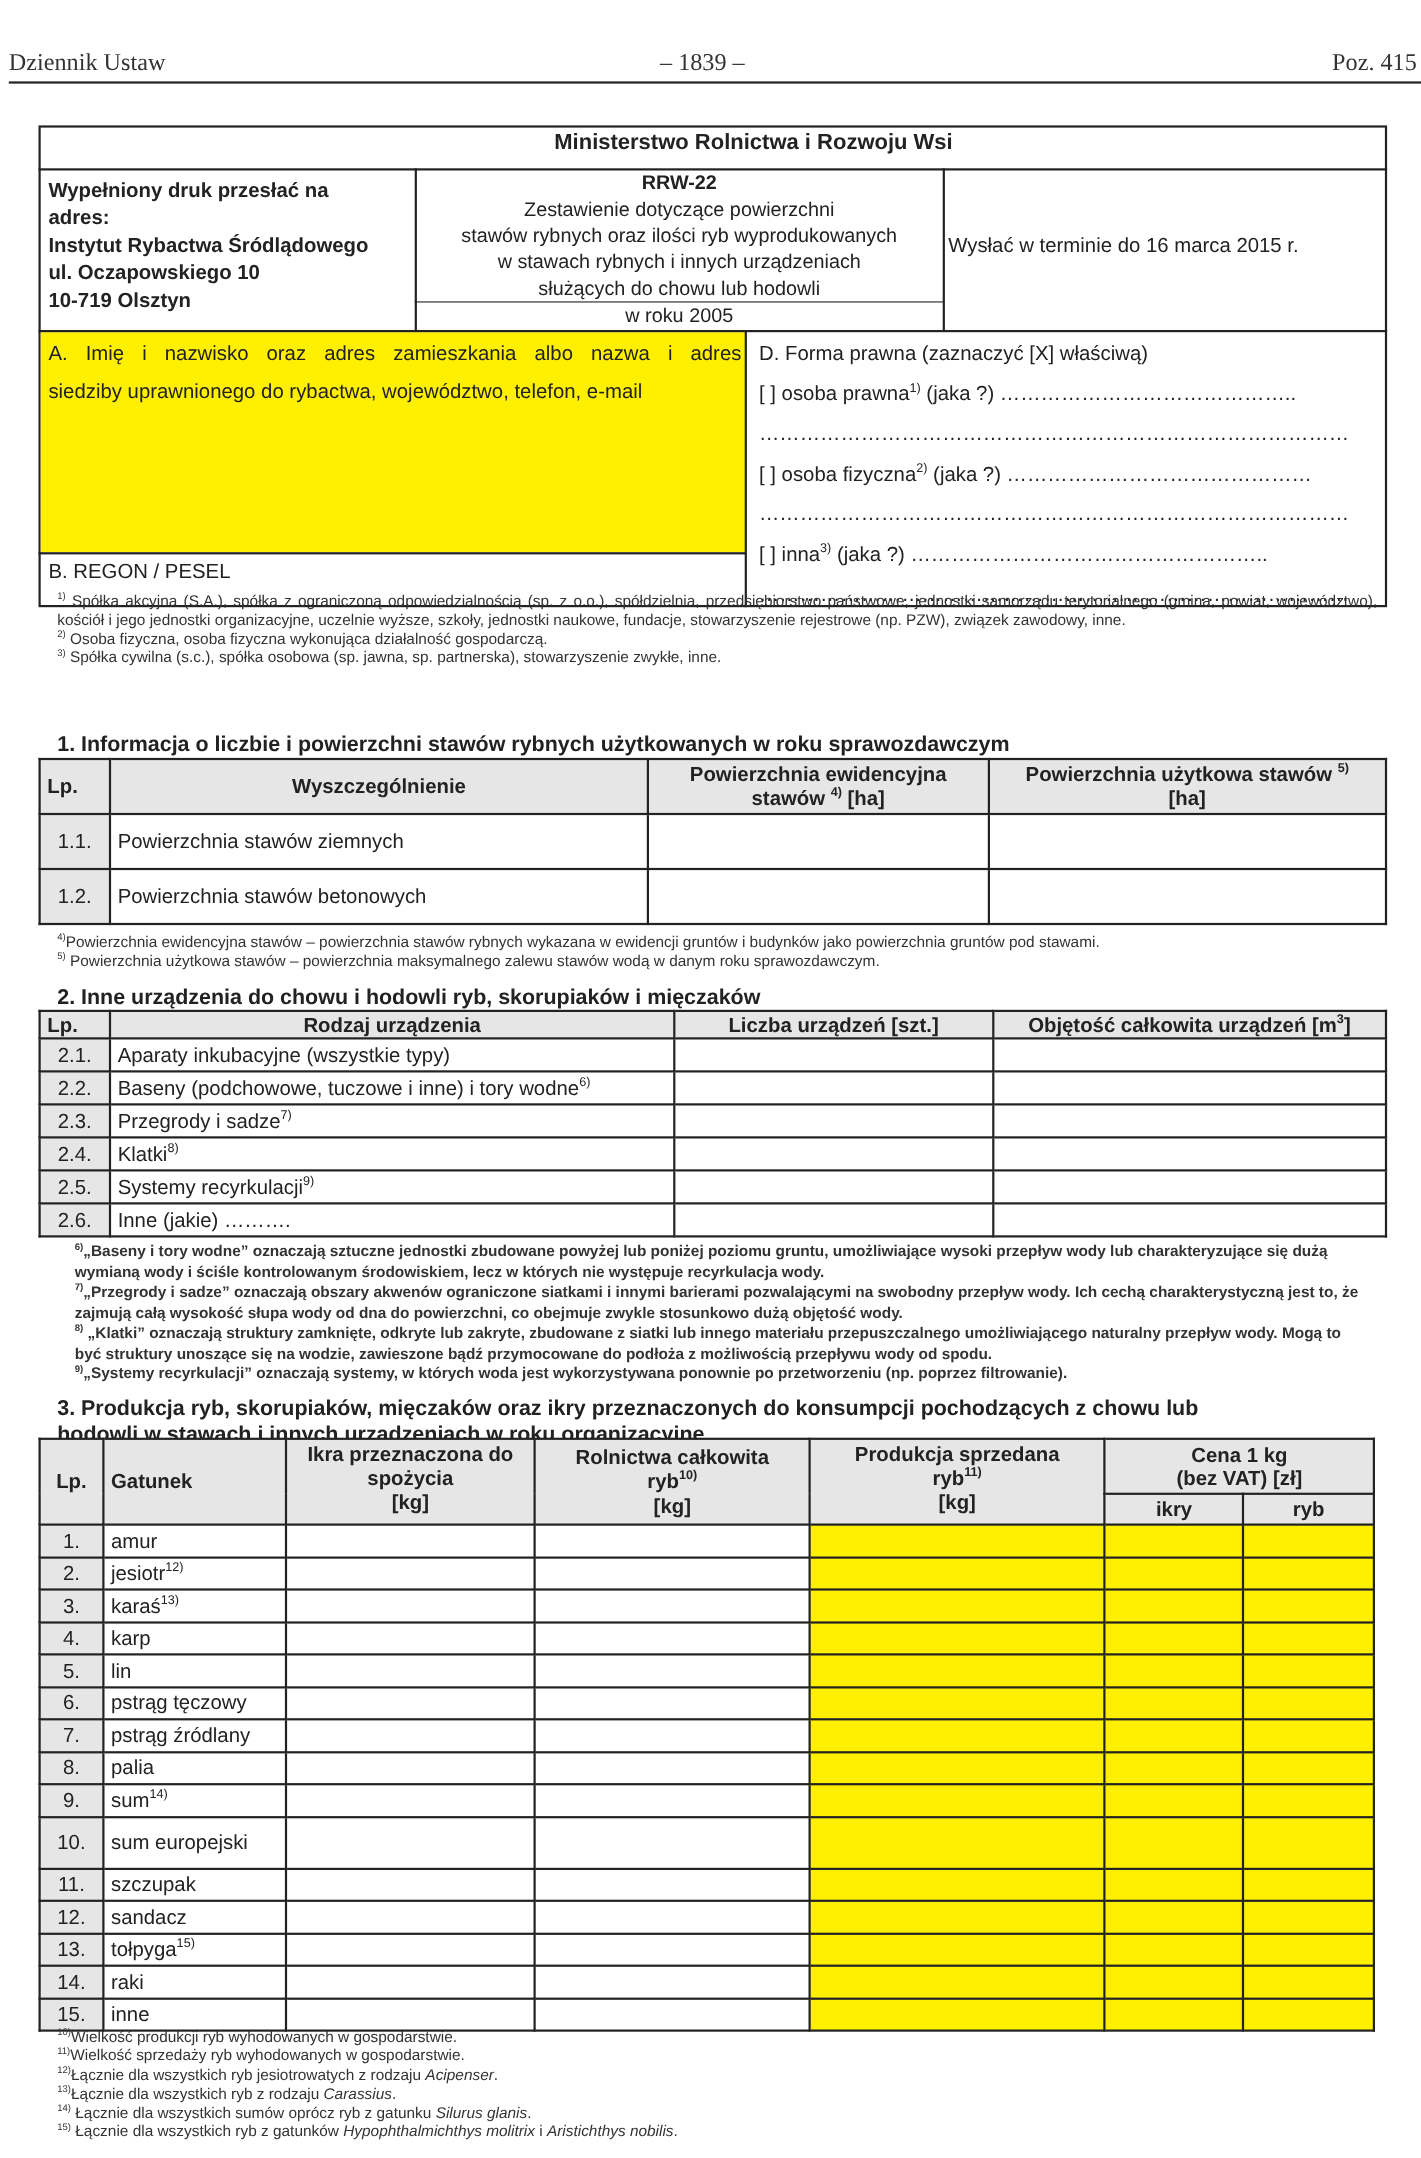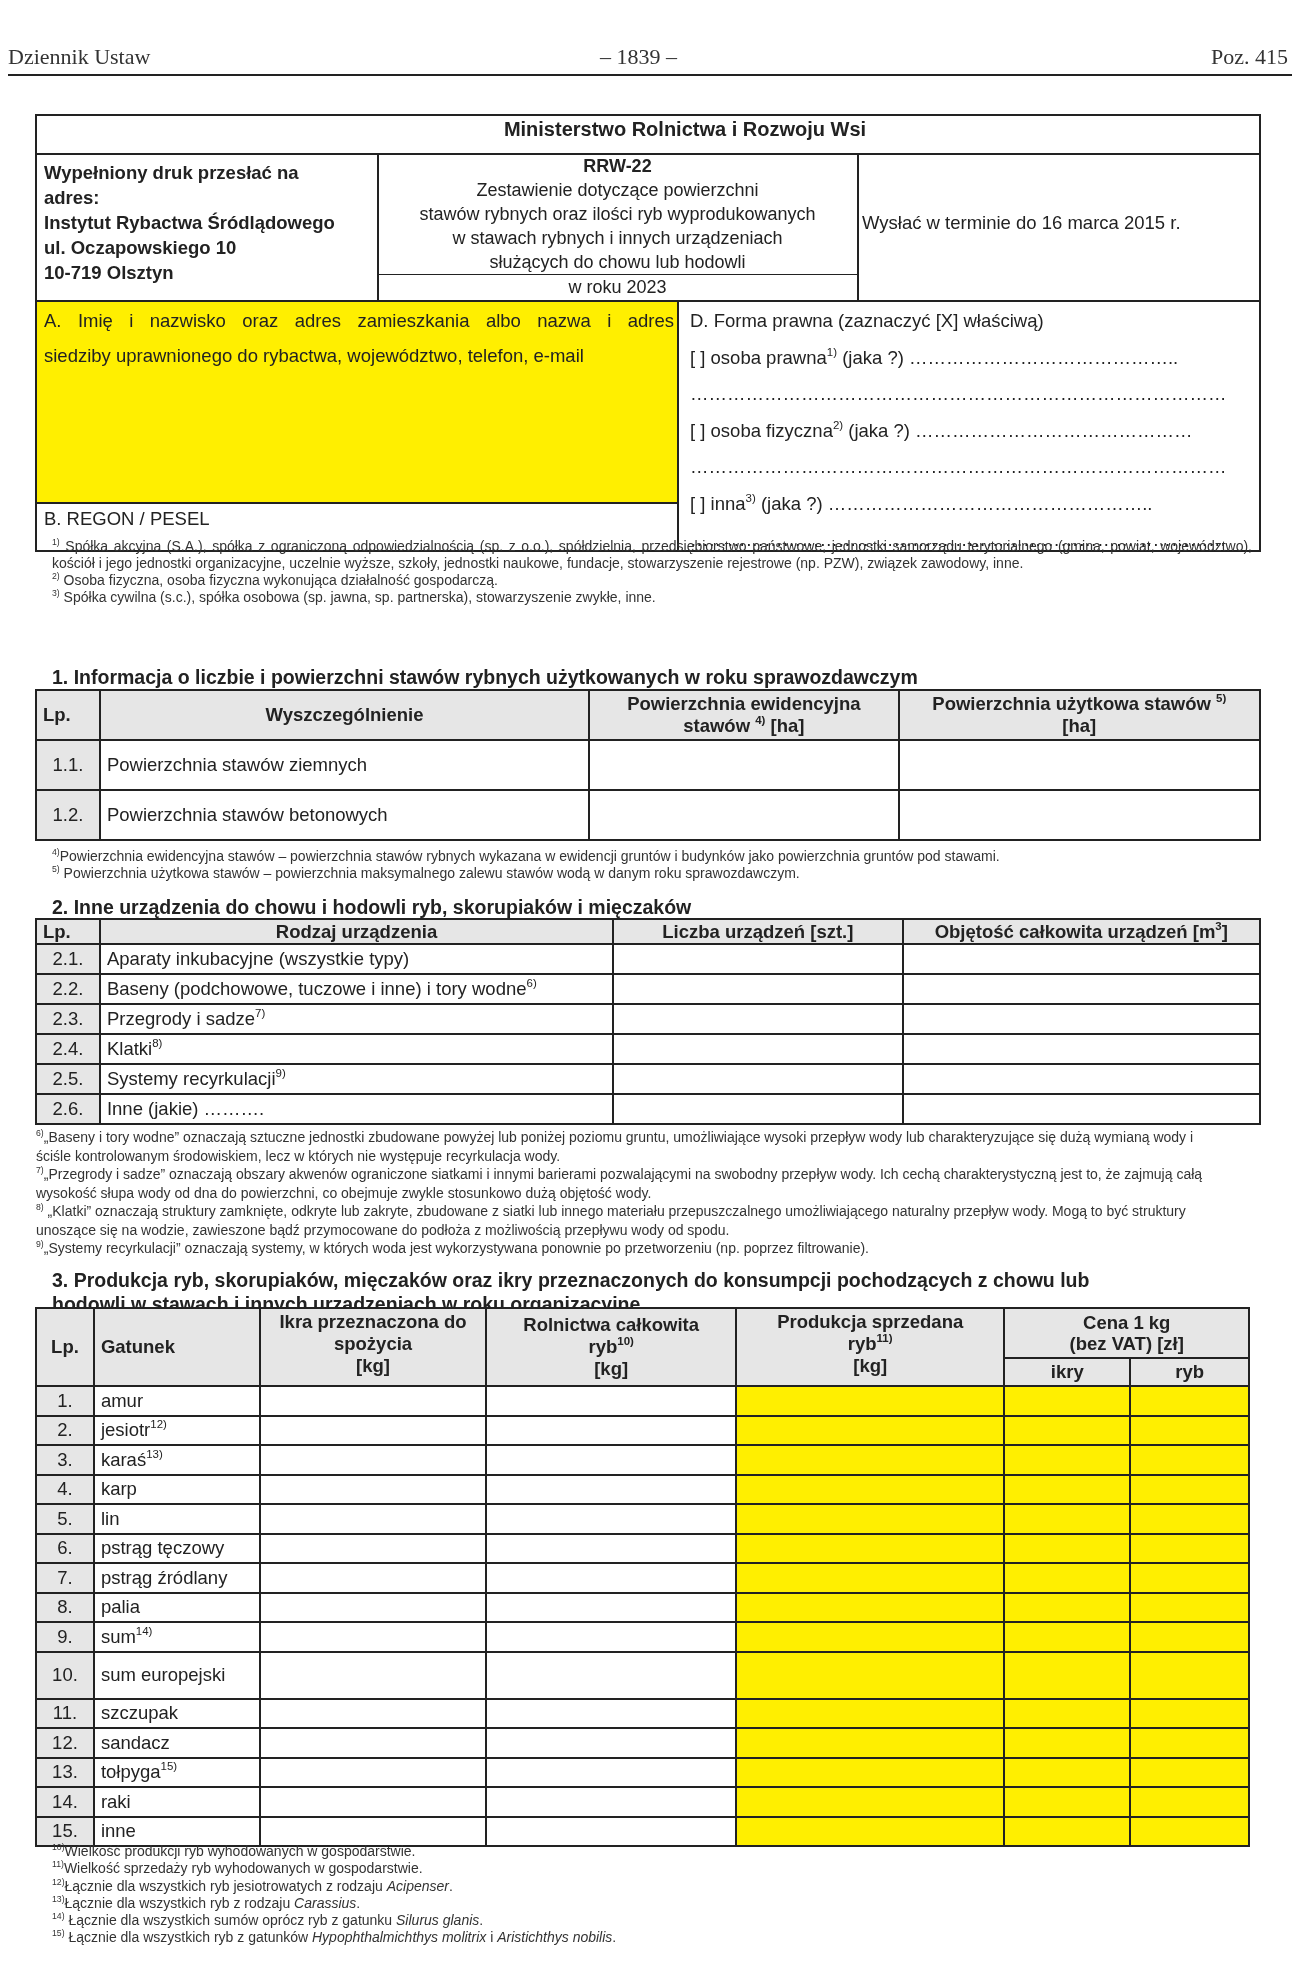--- a/index.html
+++ b/index.html
@@ -70,21 +70,21 @@
   <div>10-719 Olsztyn</div>
 </div>
 
 <div class="abs rrw">
   <div class="code">RRW-22</div>
   <div>Zestawienie dotyczące powierzchni</div>
   <div>stawów rybnych oraz ilości ryb wyprodukowanych</div>
   <div>w stawach rybnych i innych urządzeniach</div>
   <div>służących do chowu lub hodowli</div>
 </div>
-<div class="abs wroku">w roku 2023</div>
+<div class="abs wroku">w roku 2005</div>
 <div class="abs deadline">Wysłać w terminie do 16 marca 2015 r.</div>
 
 <div class="abs sec-a">
   <div>A. Imię i nazwisko oraz adres zamieszkania albo nazwa i adres</div>
   <div class="l2">siedziby uprawnionego do rybactwa, województwo, telefon, e-mail</div>
 </div>
 <div class="abs sec-b">B. REGON / PESEL</div>
 
 <div class="abs sec-d">
   <div>D. Forma prawna (zaznaczyć [X] właściwą)</div>
@@ -200,21 +200,21 @@
     <td></td>
   </tr>
   <tr style="height:30px;">
     <td class="lp">2.6.</td>
     <td><span>Inne (jakie) ……….</span><sup></sup></td>
     <td></td>
     <td></td>
   </tr>
 </tbody>
   </table>
-<div class="abs fn" style="left:36px;top:1128px;width:1170px;line-height:18.5px;">
+<div class="abs fn" style="left:68px;top:1128px;width:1170px;line-height:18.5px;font-weight:bold;">
   <div><sup>6)</sup><span>„Baseny i tory wodne” oznaczają sztuczne jednostki zbudowane powyżej lub poniżej poziomu gruntu, umożliwiające wysoki przepływ wody lub charakteryzujące się dużą wymianą wody i ściśle kontrolowanym środowiskiem, lecz w których nie występuje recyrkulacja wody.</span></div>
   <div><sup>7)</sup><span>„Przegrody i sadze” oznaczają obszary akwenów ograniczone siatkami i innymi barierami pozwalającymi na swobodny przepływ wody. Ich cechą charakterystyczną jest to, że zajmują całą wysokość słupa wody od dna do powierzchni, co obejmuje zwykle stosunkowo dużą objętość wody.</span></div>
   <div><sup>8)</sup> <span>„Klatki” oznaczają struktury zamknięte, odkryte lub zakryte, zbudowane z siatki lub innego materiału przepuszczalnego umożliwiającego naturalny przepływ wody. Mogą to być struktury unoszące się na wodzie, zawieszone bądź przymocowane do podłoża z możliwością przepływu wody od spodu.</span></div>
   <div><sup>9)</sup><span>„Systemy recyrkulacji” oznaczają systemy, w których woda jest wykorzystywana ponownie po przetworzeniu (np. poprzez filtrowanie).</span></div>
 </div>
 
 <div class="abs h2" style="left:52px;top:1268px;width:1210px;line-height:24px;">
   <div>3. Produkcja ryb, skorupiaków, mięczaków oraz ikry przeznaczonych do konsumpcji pochodzących z chowu lub</div>
   <div>hodowli w stawach i innych urządzeniach w roku organizacyjne</div>
 </div>

